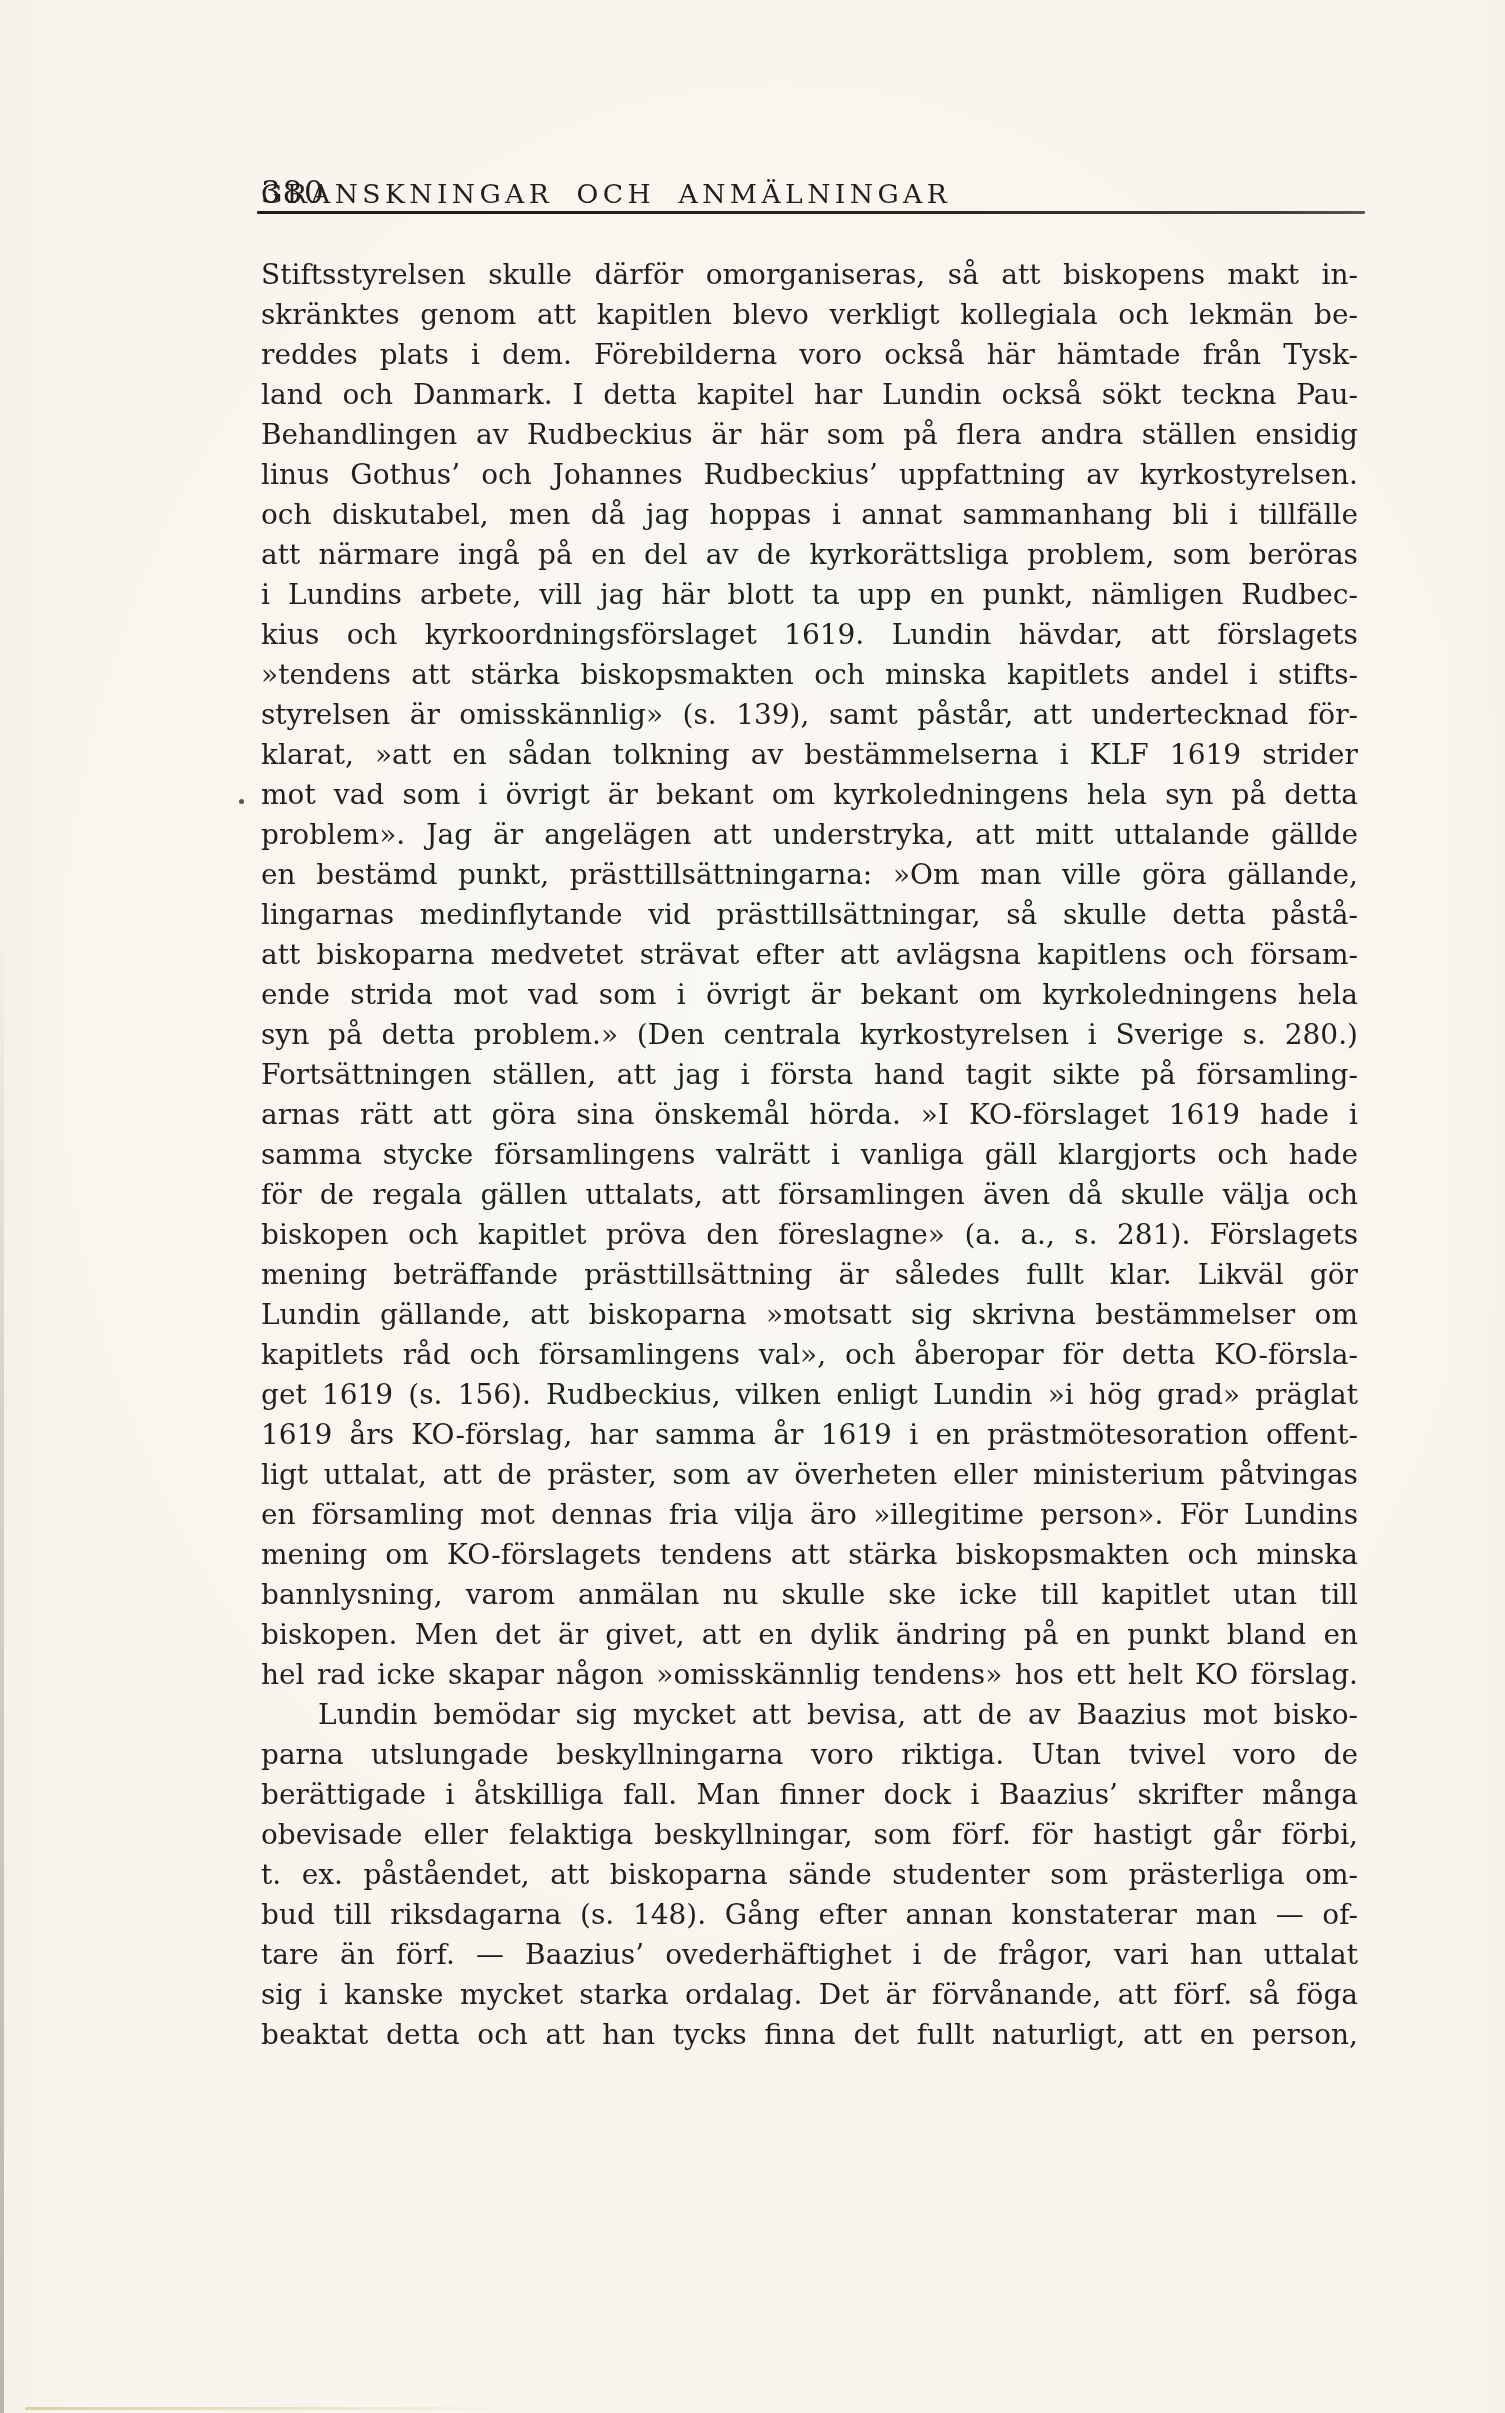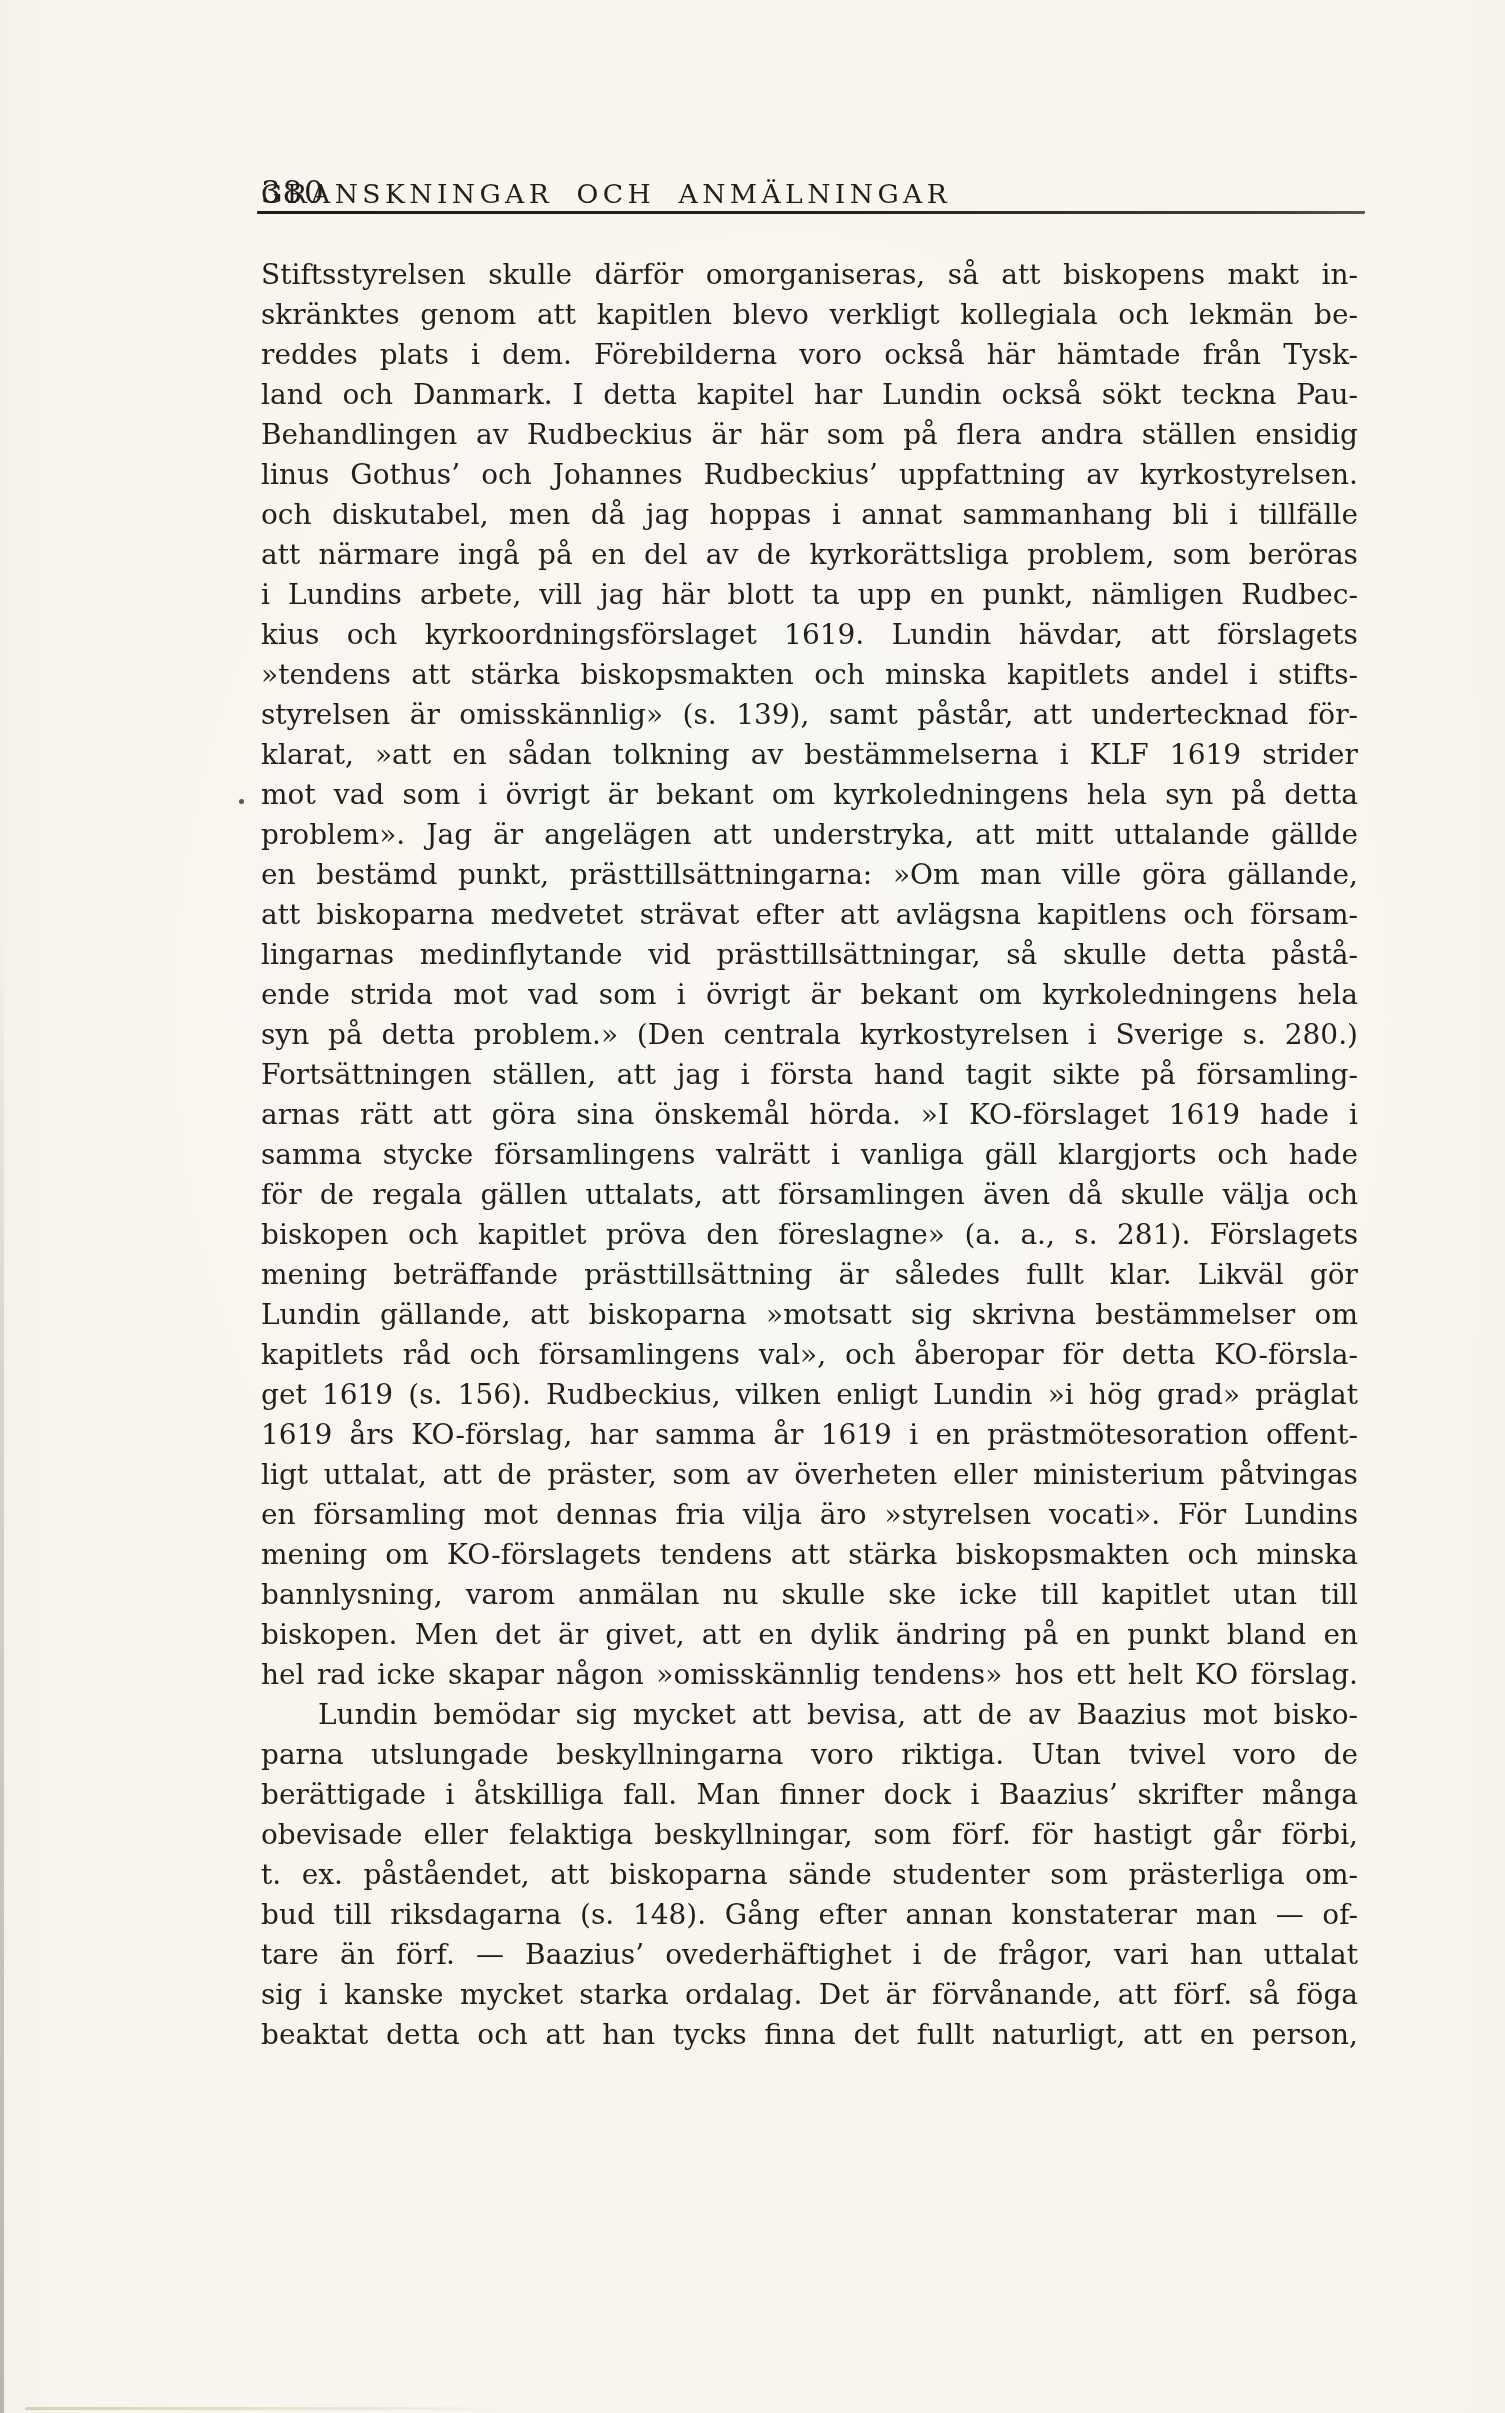--- a/index.html
+++ b/index.html
@@ -130,36 +130,36 @@
         <div class="line">och diskutabel, men då jag hoppas i annat sammanhang bli i tillfälle</div>
         <div class="line">att närmare ingå på en del av de kyrkorättsliga problem, som beröras</div>
         <div class="line">i Lundins arbete, vill jag här blott ta upp en punkt, nämligen Rudbec-</div>
         <div class="line">kius och kyrkoordningsförslaget 1619.  Lundin hävdar, att förslagets</div>
         <div class="line">»tendens att stärka biskopsmakten och minska kapitlets andel i stifts-</div>
         <div class="line">styrelsen är omisskännlig» (s. 139), samt påstår, att undertecknad för-</div>
         <div class="line">klarat, »att en sådan tolkning av bestämmelserna i KLF 1619 strider</div>
         <div class="line">mot vad som i övrigt är bekant om kyrkoledningens hela syn på detta</div>
         <div class="line">problem».  Jag är angelägen att understryka, att mitt uttalande gällde</div>
         <div class="line">en bestämd punkt, prästtillsättningarna: »Om man ville göra gällande,</div>
+        <div class="line">lingarnas medinflytande vid prästtillsättningar, så skulle detta påstå-</div>
         <div class="line">att biskoparna medvetet strävat efter att avlägsna kapitlens och försam-</div>
-        <div class="line">lingarnas medinflytande vid prästtillsättningar, så skulle detta påstå-</div>
         <div class="line">ende strida mot vad som i övrigt är bekant om kyrkoledningens hela</div>
         <div class="line">syn på detta problem.»  (Den centrala kyrkostyrelsen i Sverige s. 280.)</div>
         <div class="line">Fortsättningen ställen, att jag i första hand tagit sikte på församling-</div>
         <div class="line">arnas rätt att göra sina önskemål hörda.  »I KO-förslaget 1619 hade i</div>
         <div class="line">samma stycke församlingens valrätt i vanliga gäll klargjorts och hade</div>
         <div class="line">för de regala gällen uttalats, att församlingen även då skulle välja och</div>
         <div class="line">biskopen och kapitlet pröva den föreslagne» (a. a., s. 281).  Förslagets</div>
         <div class="line">mening beträffande prästtillsättning är således fullt klar.  Likväl gör</div>
         <div class="line">Lundin gällande, att biskoparna »motsatt sig skrivna bestämmelser om</div>
         <div class="line">kapitlets råd och församlingens val», och åberopar för detta KO-försla-</div>
         <div class="line">get 1619 (s. 156).  Rudbeckius, vilken enligt Lundin »i hög grad» präglat</div>
         <div class="line">1619 års KO-förslag, har samma år 1619 i en prästmötesoration offent-</div>
         <div class="line">ligt uttalat, att de präster, som av överheten eller ministerium påtvingas</div>
-        <div class="line">en församling mot dennas fria vilja äro »styrelsen vocati».  För Lundins</div>
+        <div class="line">en församling mot dennas fria vilja äro »illegitime person».  För Lundins</div>
         <div class="line">mening om KO-förslagets tendens att stärka biskopsmakten och minska</div>
         <div class="line">bannlysning, varom anmälan nu skulle ske icke till kapitlet utan till</div>
         <div class="line">biskopen.  Men det är givet, att en dylik ändring på en punkt bland en</div>
         <div class="line">hel rad icke skapar någon »omisskännlig tendens» hos ett helt KO förslag.</div>
       </div>
       <div class="paragraph indent">
         <div class="line">Lundin bemödar sig mycket att bevisa, att de av Baazius mot bisko-</div>
         <div class="line">parna utslungade beskyllningarna voro riktiga.  Utan tvivel voro de</div>
         <div class="line">berättigade i åtskilliga fall.  Man finner dock i Baazius’ skrifter många</div>
         <div class="line">obevisade eller felaktiga beskyllningar, som förf. för hastigt går förbi,</div>

